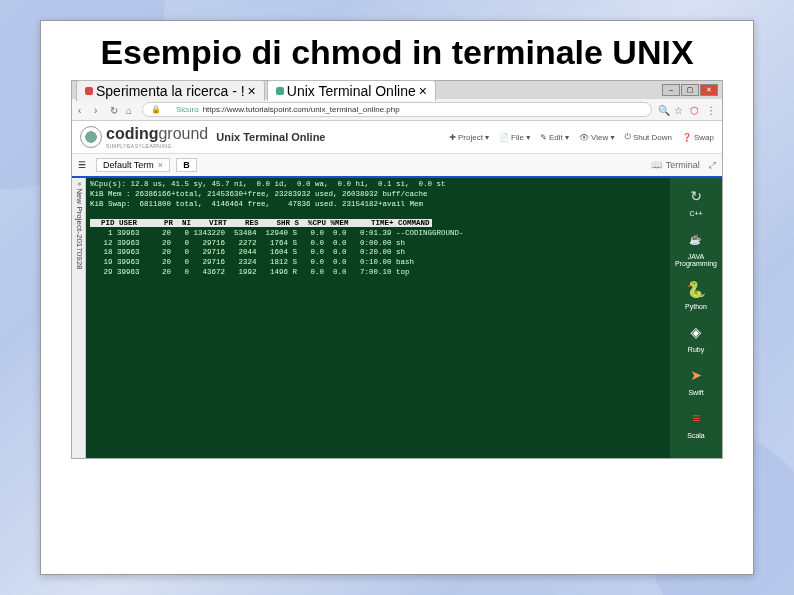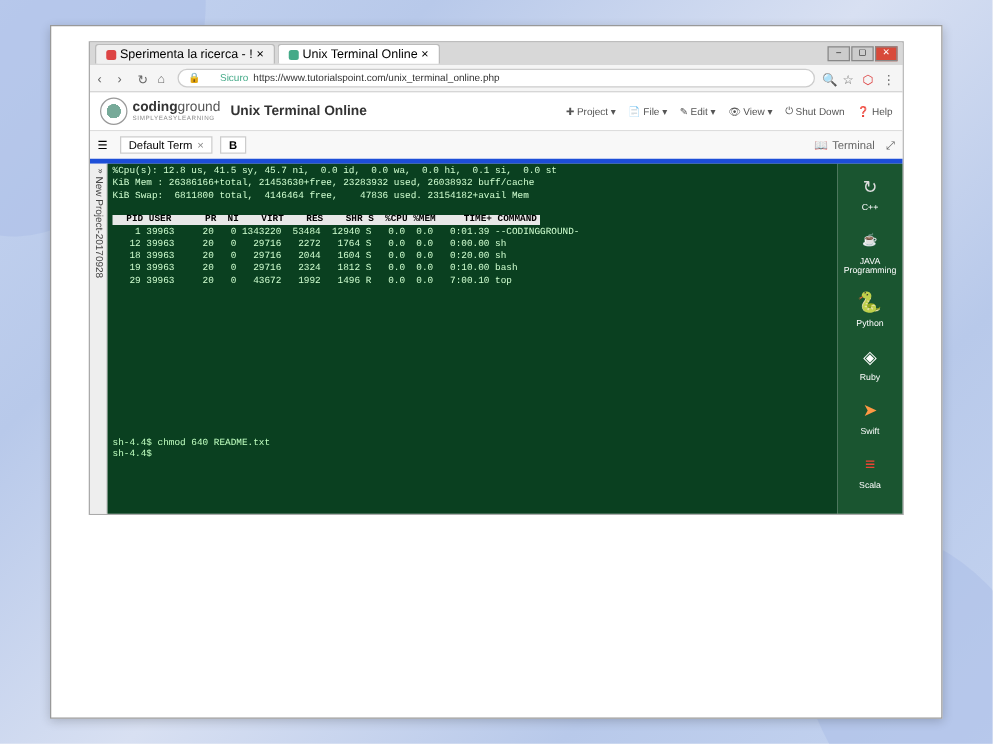--- a/index.html
+++ b/index.html
@@ -39,21 +39,21 @@
     background: #d8d8d8;
     height: 18px;
     align-items: center;
     padding: 0 4px;
     gap: 2px;
   }
   .tab {
     background: #f0f0f0;
     padding: 2px 8px;
     border-radius: 3px 3px 0 0;
-    font-size: 10px;
+    font-size: 14px;
     display: flex;
     align-items: center;
     gap: 3px;
     border: 1px solid #bbb;
     border-bottom: none;
   }
   .tab-icon { width: 8px; height: 8px; }
   .win-controls { margin-left: auto; display: flex; gap: 1px; }
   .win-btn { width: 18px; height: 12px; background: #ccc; border: 1px solid #888; font-size: 7px; text-align: center; line-height: 10px; }
   .win-btn.close { background: #d84a3a; color: #fff; }
@@ -82,31 +82,31 @@
   .site-header {
     display: flex;
     align-items: center;
     padding: 4px 8px;
     background: #fff;
     border-bottom: 1px solid #ddd;
     gap: 8px;
   }
   .logo { display: flex; align-items: center; gap: 4px; }
   .logo-img { width: 22px; height: 22px; background: radial-gradient(circle, #7a9 40%, #fff 41%); border-radius: 50%; border: 1px solid #999; }
-  .logo-text { font-size: 11px; color: #555; }
+  .logo-text { font-size: 16px; color: #555; }
   .logo-text b { color: #333; }
   .page-label { font-size: 11px; color: #333; font-weight: bold; }
   .toolbar-links { margin-left: auto; display: flex; gap: 10px; font-size: 8px; color: #555; }
   .toolbar-links span { display: flex; align-items: center; gap: 2px; }
   .ide-toolbar {
     display: flex;
     align-items: center;
     padding: 4px 6px;
     background: #f8f8f8;
-    border-bottom: 4px solid #1d4ed8;
+    border-bottom: 2px solid #1d4ed8;
     gap: 6px;
     font-size: 9px;
   }
   .ide-toolbar .menu-icon { width: 12px; height: 10px; display: inline-block; }
   .ide-toolbar .menu-icon::before { content: '☰'; }
   .default-term {
     background: #fff;
     border: 1px solid #ccc;
     padding: 1px 6px;
     display: flex;
@@ -174,20 +174,21 @@
     margin-top: 120px;
   }
 </style>
 </head>
 <body>
 
 <div class="bg-shape1"></div>
 <div class="bg-shape2"></div>
 
 <div class="slide-frame">
+  <div class="slide-title">Esempio di chmod in terminale UNIX</div>
 
   <div class="browser">
 
     <div class="browser-tabs">
       <div class="tab">
         <span class="tab-icon" style="background:#d44;border-radius:2px;"></span>
         <span>Sperimenta la ricerca - !</span>
         <span>×</span>
       </div>
       <div class="tab" style="background:#fff;">
@@ -243,21 +244,21 @@
         <span>
             <span>👁</span>
             <span>View ▾</span>
           </span>
         <span>
             <span>⏻</span>
             <span>Shut Down</span>
           </span>
         <span>
             <span>❓</span>
-            <span>Help</span>
+            <span>Swap</span>
           </span>
       </div>
     </div>
 
     <div class="ide-toolbar">
       <span class="menu-icon"></span>
       <div class="default-term">
         <span>Default Term</span>
         <span style="color:#888;">×</span>
       </div>
@@ -278,22 +279,21 @@
       <div class="terminal"><span>%Cpu(s): 12.8 us, 41.5 sy, 45.7 ni,  0.0 id,  0.0 wa,  0.0 hi,  0.1 si,  0.0 st</span>
 <span>KiB Mem : 26386166+total, 21453630+free, 23283932 used, 26038932 buff/cache</span>
 <span>KiB Swap:  6811800 total,  4146464 free,    47836 used. 23154182+avail Mem</span>
 
 <span class="term-header-row">  PID USER      PR  NI    VIRT    RES    SHR S  %CPU %MEM     TIME+ COMMAND</span>
 <span>    1 39963     20   0 1343220  53484  12940 S   0.0  0.0   0:01.39 --CODINGGROUND-</span>
 <span>   12 39963     20   0   29716   2272   1764 S   0.0  0.0   0:00.00 sh</span>
 <span>   18 39963     20   0   29716   2044   1604 S   0.0  0.0   0:20.00 sh</span>
 <span>   19 39963     20   0   29716   2324   1812 S   0.0  0.0   0:10.00 bash</span>
 <span>   29 39963     20   0   43672   1992   1496 R   0.0  0.0   7:00.10 top</span>
-<div class="prompt-area"><span>sh-4.4$ chmod 640 README.txt</span>
-<span>sh-4.4$</span></div></div>
+</div>
 
       <div class="sidebar-right">
         <div class="lang-item">
           <div class="lang-icon" style="color:#ddd;">↻</div>
           <div>C++</div>
         </div>
         <div class="lang-item">
           <div class="lang-icon" style="color:#e0d0b0;font-size:10px;">☕</div>
           <div style="text-align:center;line-height:1;">JAVA Programming</div>
         </div>

